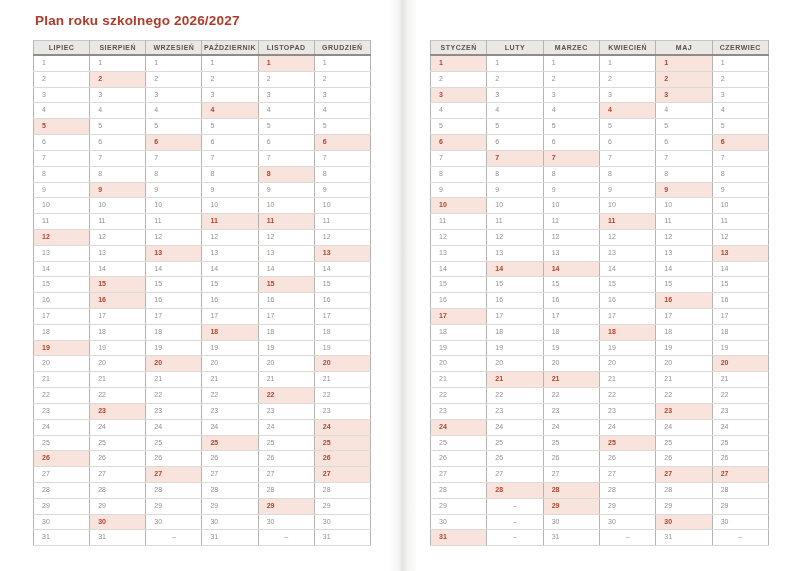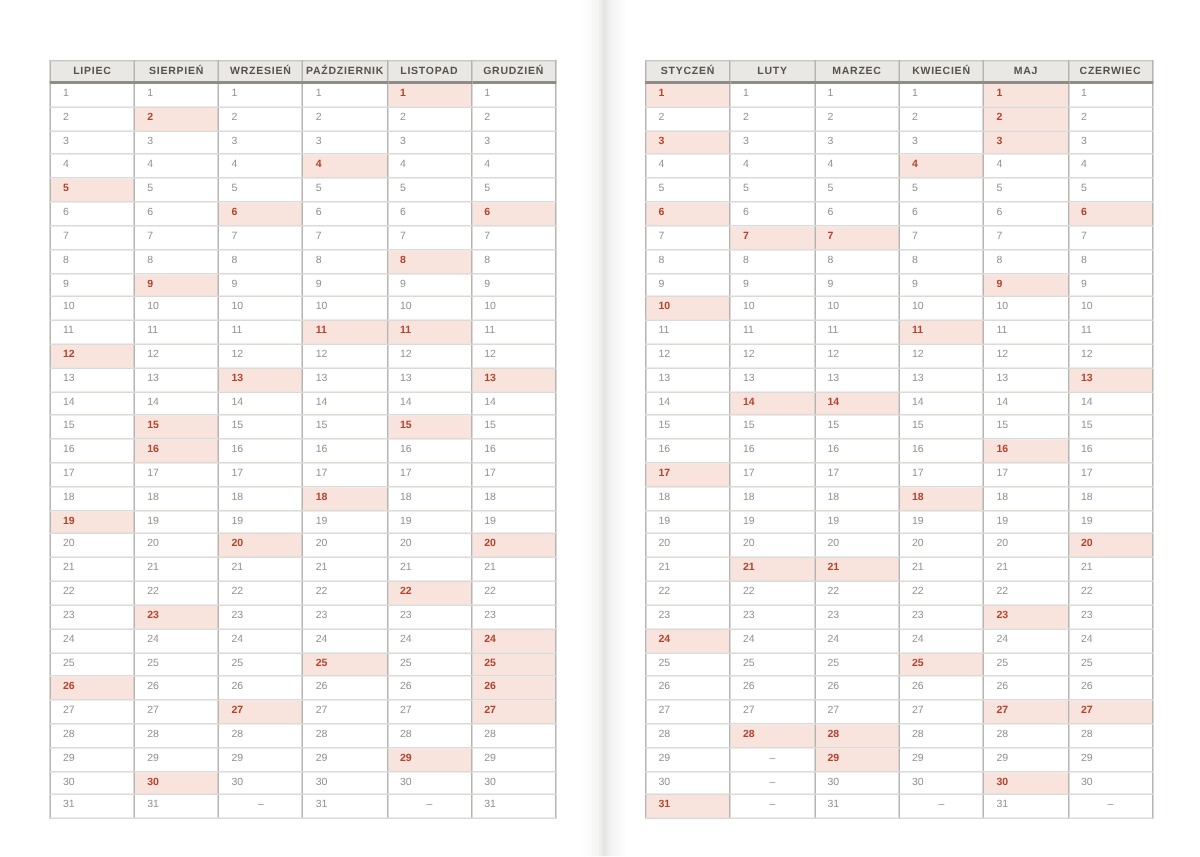--- a/index.html
+++ b/index.html
@@ -87,20 +87,21 @@
     text-align: center;
     padding: 0;
     color: #8c8a86;
   }
 </style>
 </head>
 <body>
 
 <div class="spread">
 
+  <div class="page-title">Plan roku szkolnego 2026/2027</div>
 
   <table class="calendar" id="left-table">
     <thead>
         <tr>
           <th>LIPIEC</th>
           <th>SIERPIEŃ</th>
           <th>WRZESIEŃ</th>
           <th>PAŹDZIERNIK</th>
           <th>LISTOPAD</th>
           <th>GRUDZIEŃ</th>

